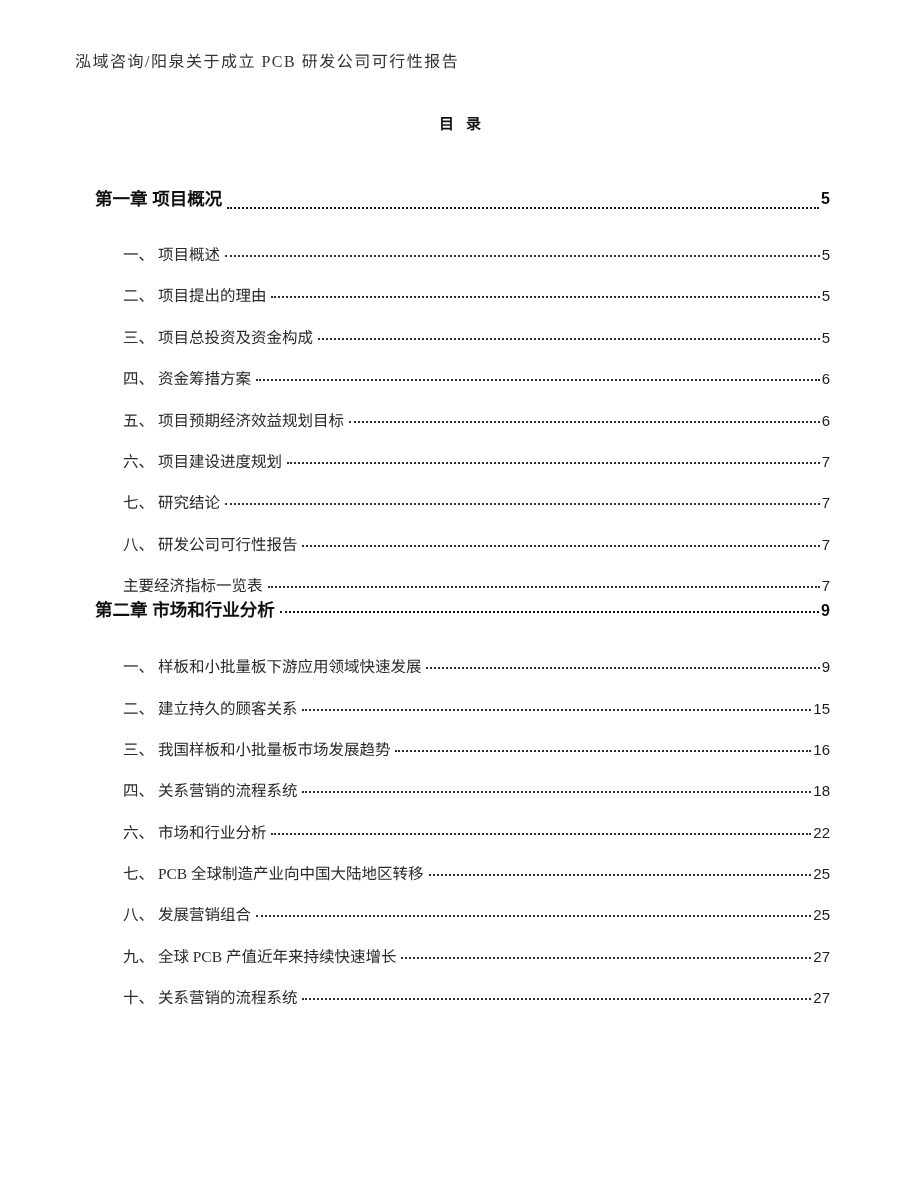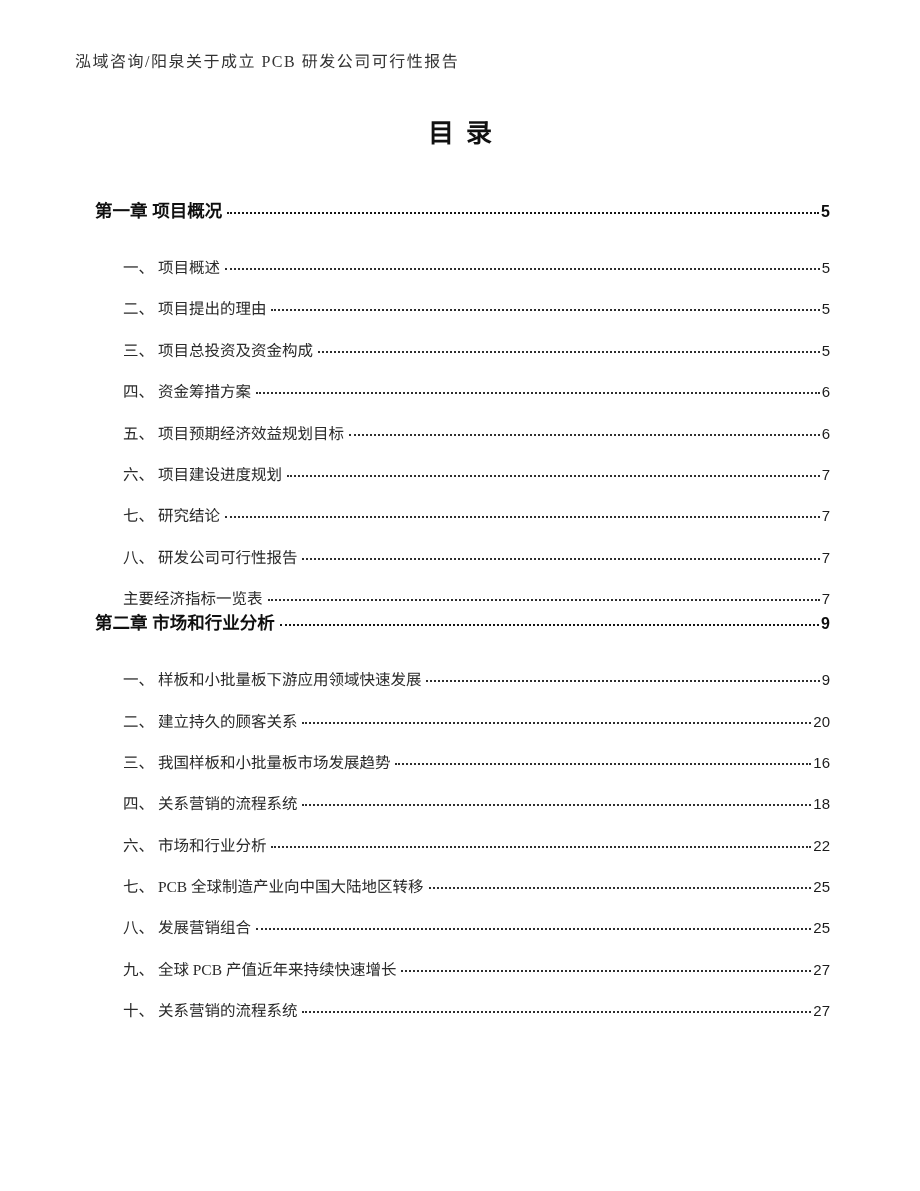--- a/index.html
+++ b/index.html
@@ -21,21 +21,21 @@
     color: #333333;
     white-space: nowrap;
     margin-left: 12px;
   }
   .doc-title {
     position: absolute;
     top: 112px;
     left: 0;
     right: 0;
     text-align: center;
-    font-size: 26px;
+    font-size: 15px;
     font-weight: 700;
     letter-spacing: 12px;
     text-indent: 12px;
     color: #111111;
   }
   .toc {
     position: absolute;
     left: 95px;
     right: 90px;
     top: 170px;
@@ -45,21 +45,21 @@
     align-items: baseline;
     cursor: pointer;
   }
   .chap-row {
     font-family: "Liberation Sans", "DejaVu Sans", sans-serif;
     font-size: 17.5px;
     font-weight: 700;
     line-height: 26px;
     color: #101010;
   }
-  .chap-row.first { margin-top: 28px; }
+  .chap-row.first { margin-top: 16px; align-items: flex-end; }
   .item-row {
     font-size: 15.5px;
     line-height: 22px;
     padding-left: 28px;
     margin-top: 19.4px;
     color: #2a2a2a;
   }
   .chap-row + .item-row { margin-top: 32px; }
   .toc-label { white-space: nowrap; }
   .leader {
@@ -148,21 +148,21 @@
     </div>
 
     <div class="toc-row item-row">
       <span class="toc-label">一、 样板和小批量板下游应用领域快速发展</span>
       <span class="leader"></span>
       <span class="page-num">9</span>
     </div>
     <div class="toc-row item-row">
       <span class="toc-label">二、 建立持久的顾客关系</span>
       <span class="leader"></span>
-      <span class="page-num">20</span>
+      <span class="page-num">15</span>
     </div>
     <div class="toc-row item-row">
       <span class="toc-label">三、 我国样板和小批量板市场发展趋势</span>
       <span class="leader"></span>
       <span class="page-num">16</span>
     </div>
     <div class="toc-row item-row">
       <span class="toc-label">四、 关系营销的流程系统</span>
       <span class="leader"></span>
       <span class="page-num">18</span>

